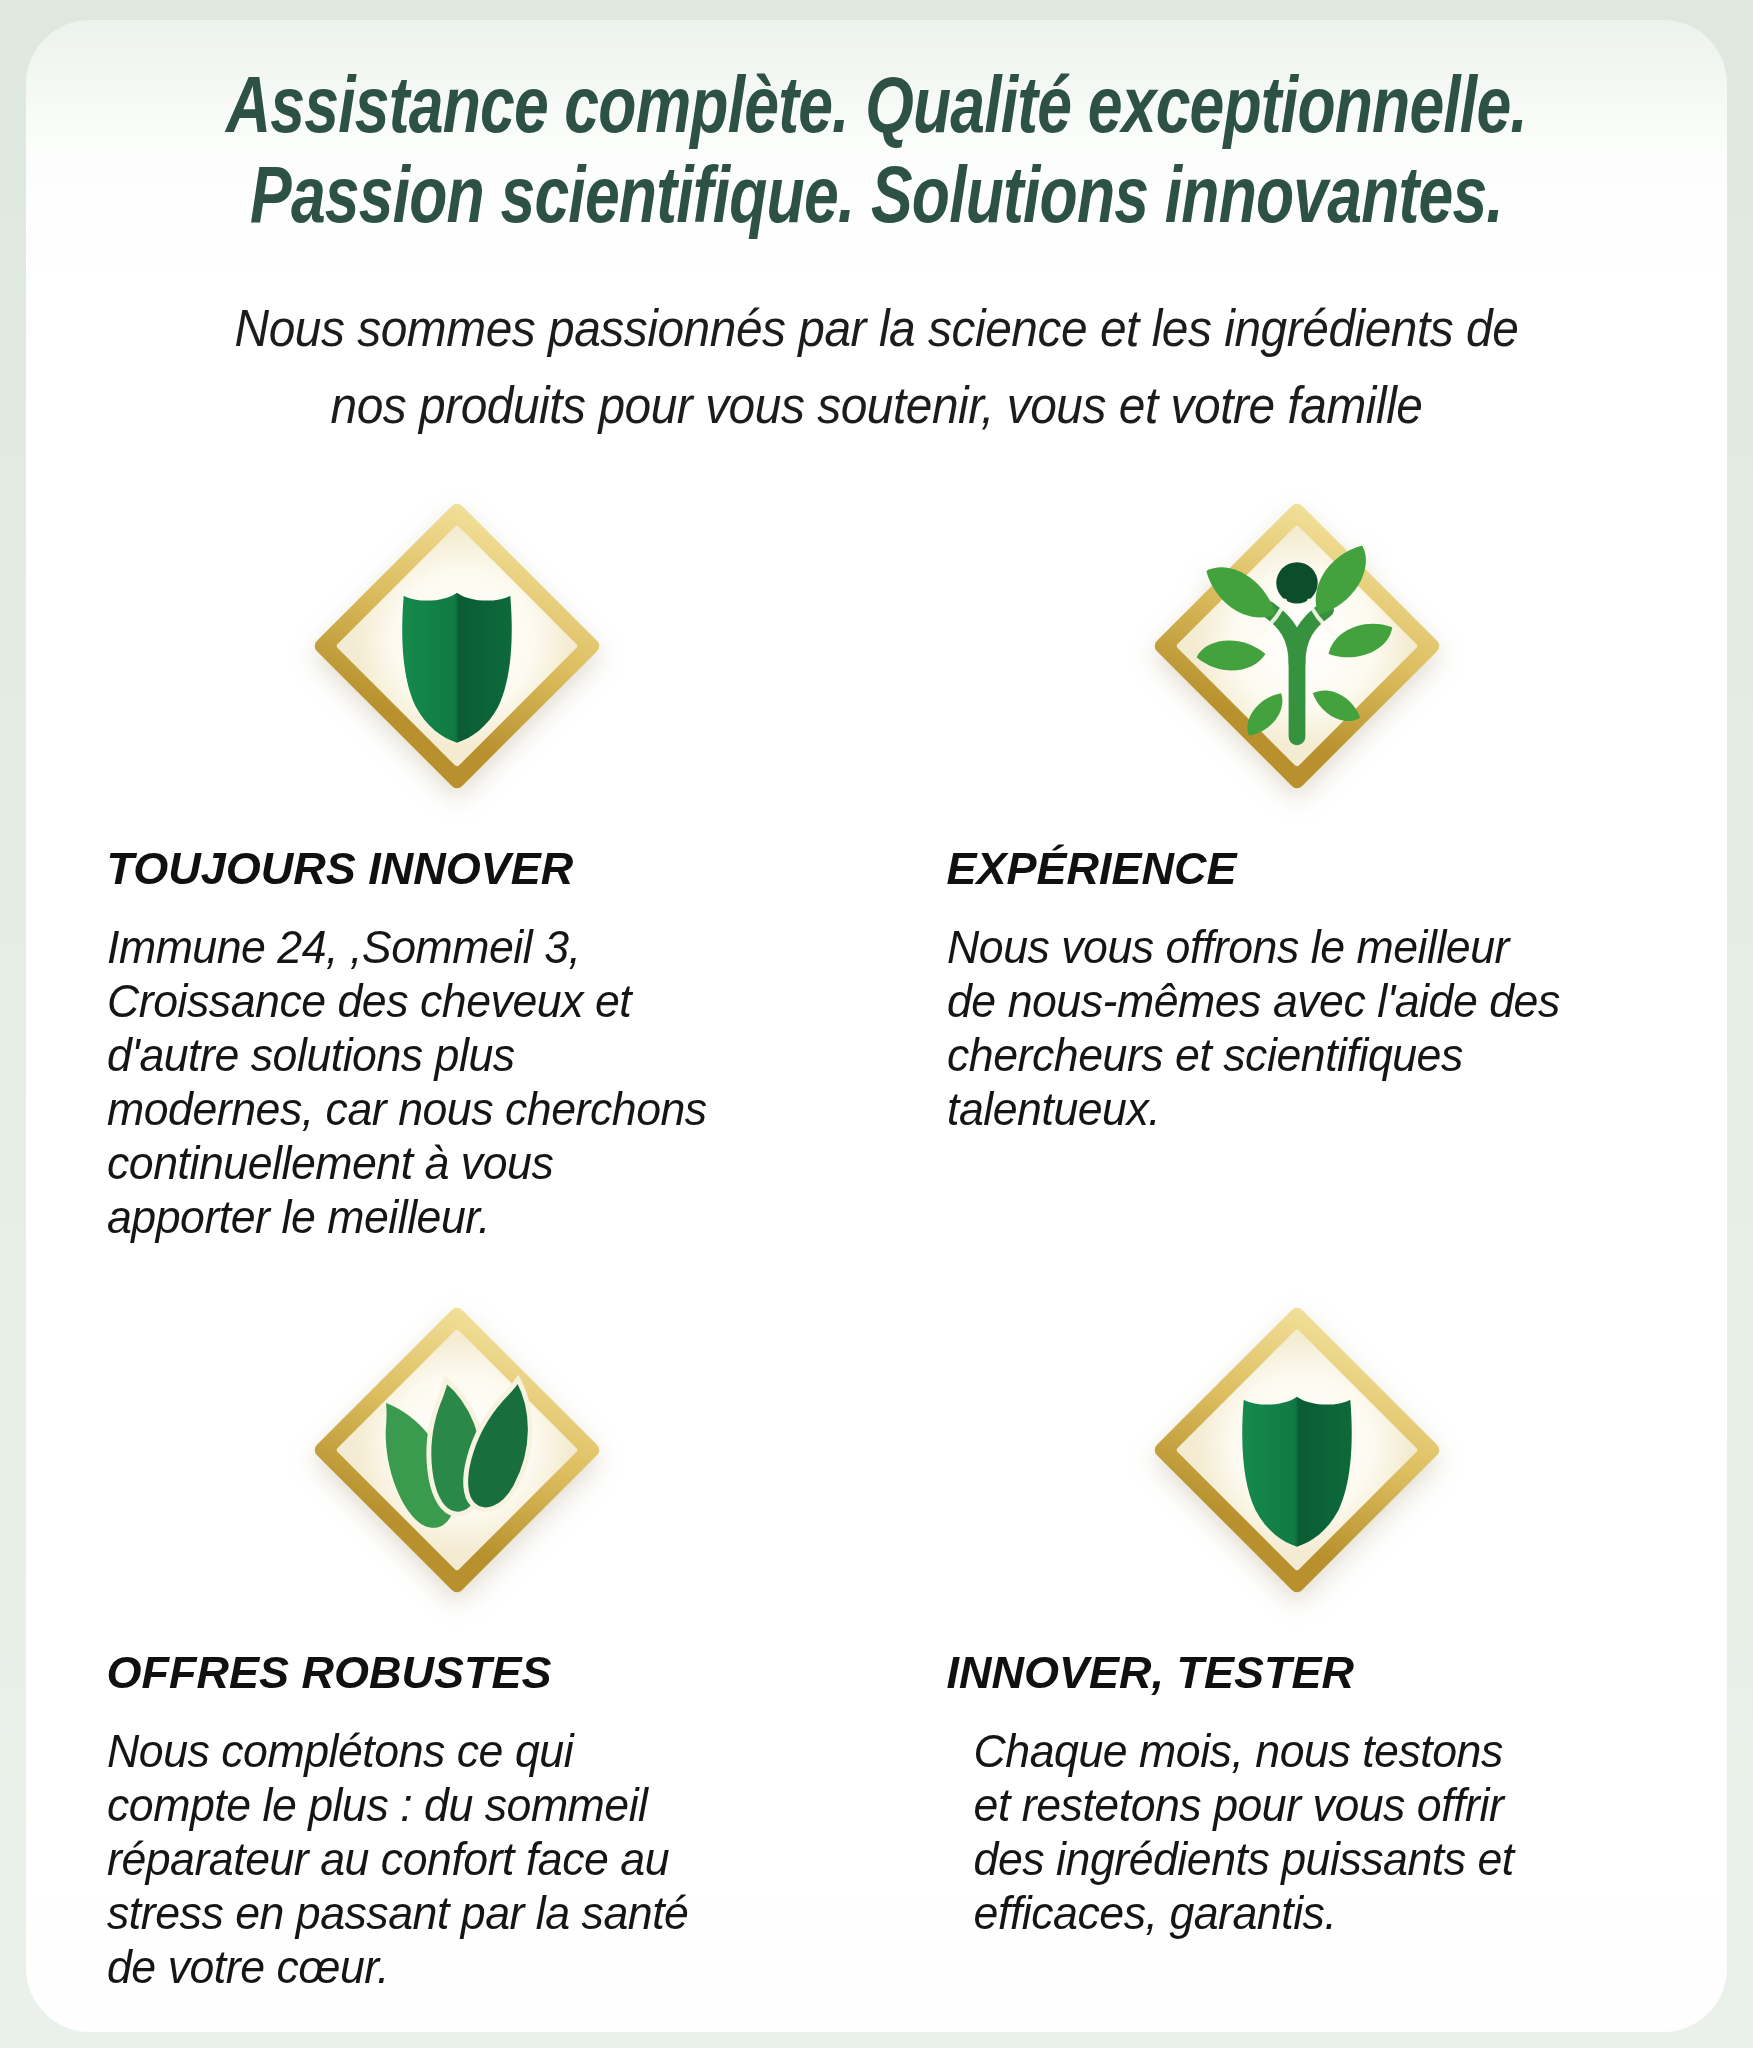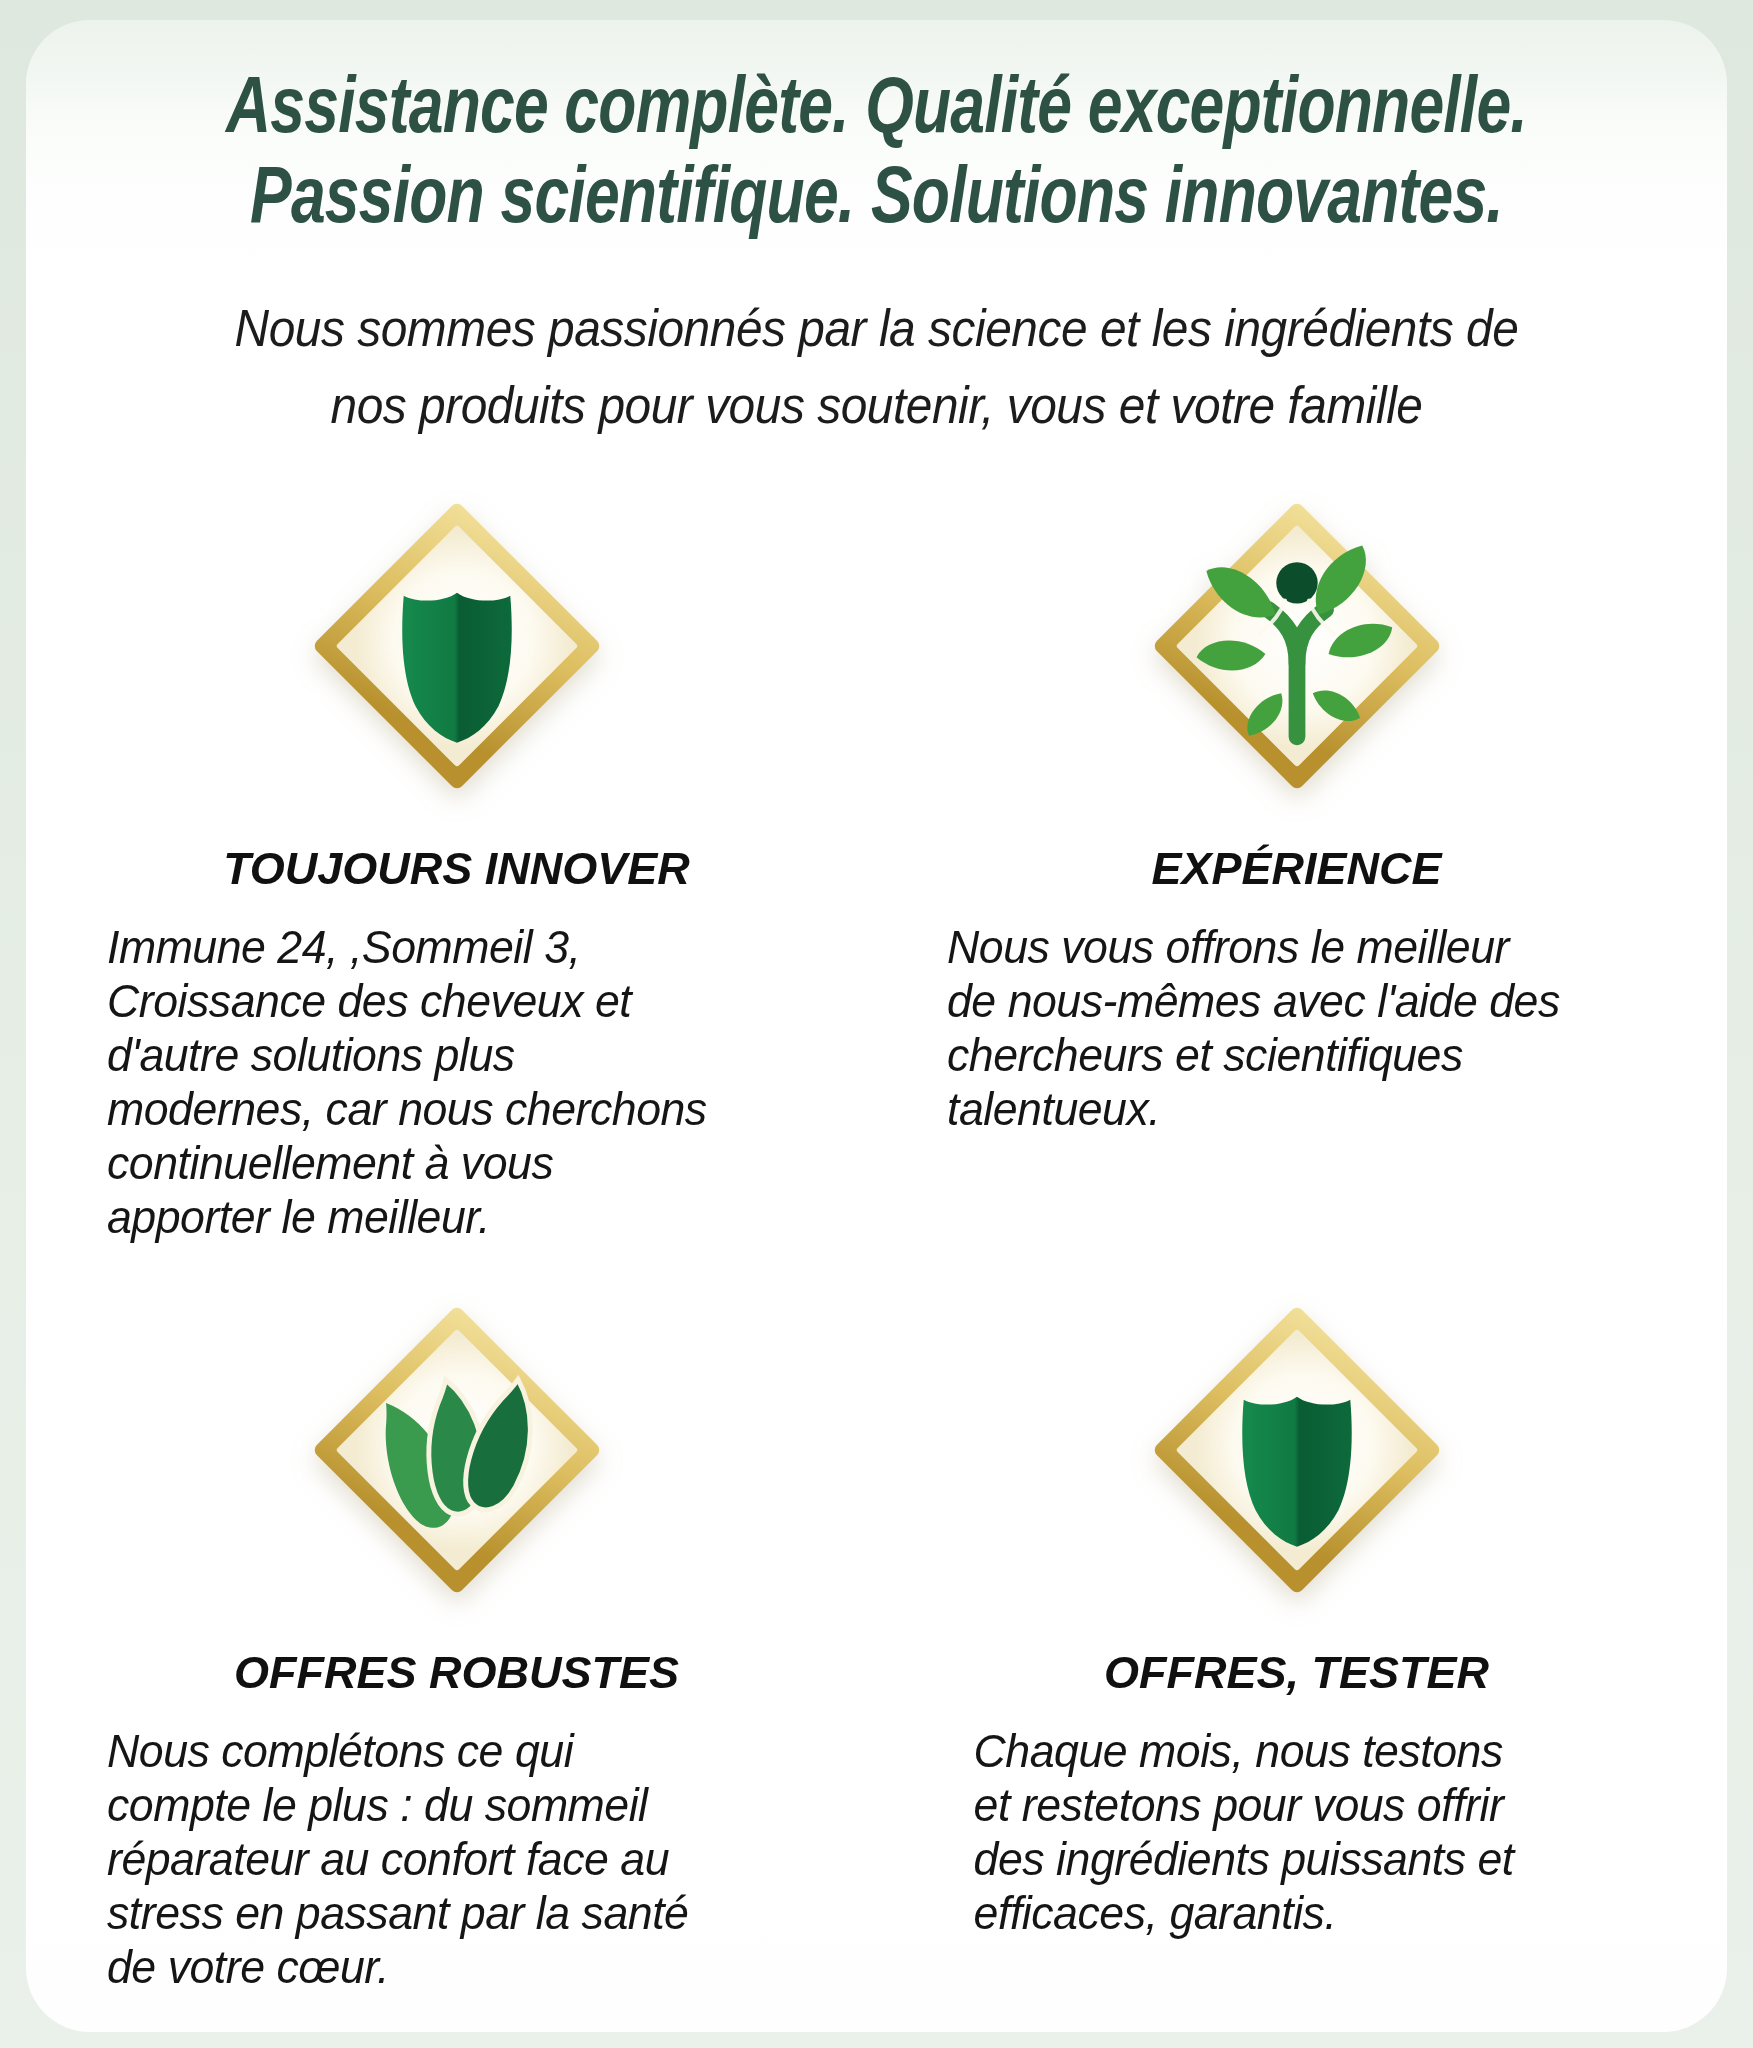--- a/index.html
+++ b/index.html
@@ -53,21 +53,20 @@
   .badge-wrap {
     display: flex;
     justify-content: center;
     margin-bottom: 50px;
   }
   .badge-wrap svg {
     width: 296px; height: 296px;
     filter: drop-shadow(0 10px 12px rgba(140, 124, 66, 0.25));
   }
   .feature-title {
-    text-align: center;
     font-size: 45px;
     font-weight: bold;
     line-height: 50px;
     color: #101010;
     letter-spacing: 0;
   }
   .feature-body {
     margin-top: 26px;
     font-size: 47px;
     line-height: 54px;
@@ -186,21 +185,21 @@
     <div class="feature">
       <div class="badge-wrap">
         <svg viewBox="0 0 300 300">
           <g transform="rotate(45 150 150)">
             <rect x="46" y="46" width="208" height="208" rx="7" fill="url(#goldG)"></rect>
             <rect x="63" y="63" width="174" height="174" rx="3" fill="url(#creamG)"></rect>
           </g>
           <path fill="url(#shieldG)" d="M150,96 C138,105 111,107 96,99 C92,147 96,186 108,211 C119,232 135,243 150,248 C165,243 181,232 192,211 C204,186 208,147 204,99 C189,107 162,105 150,96 Z"></path>
         </svg>
       </div>
-      <h2 class="feature-title">OFFRES, TESTER</h2>
+      <h2 class="feature-title">INNOVER, TESTER</h2>
       <p class="feature-body">Chaque mois, nous testons
 et restetons pour vous offrir
 des ingrédients puissants et
 efficaces, garantis.</p>
     </div>
 
   </div>
 </div>
 
 </body></html>

